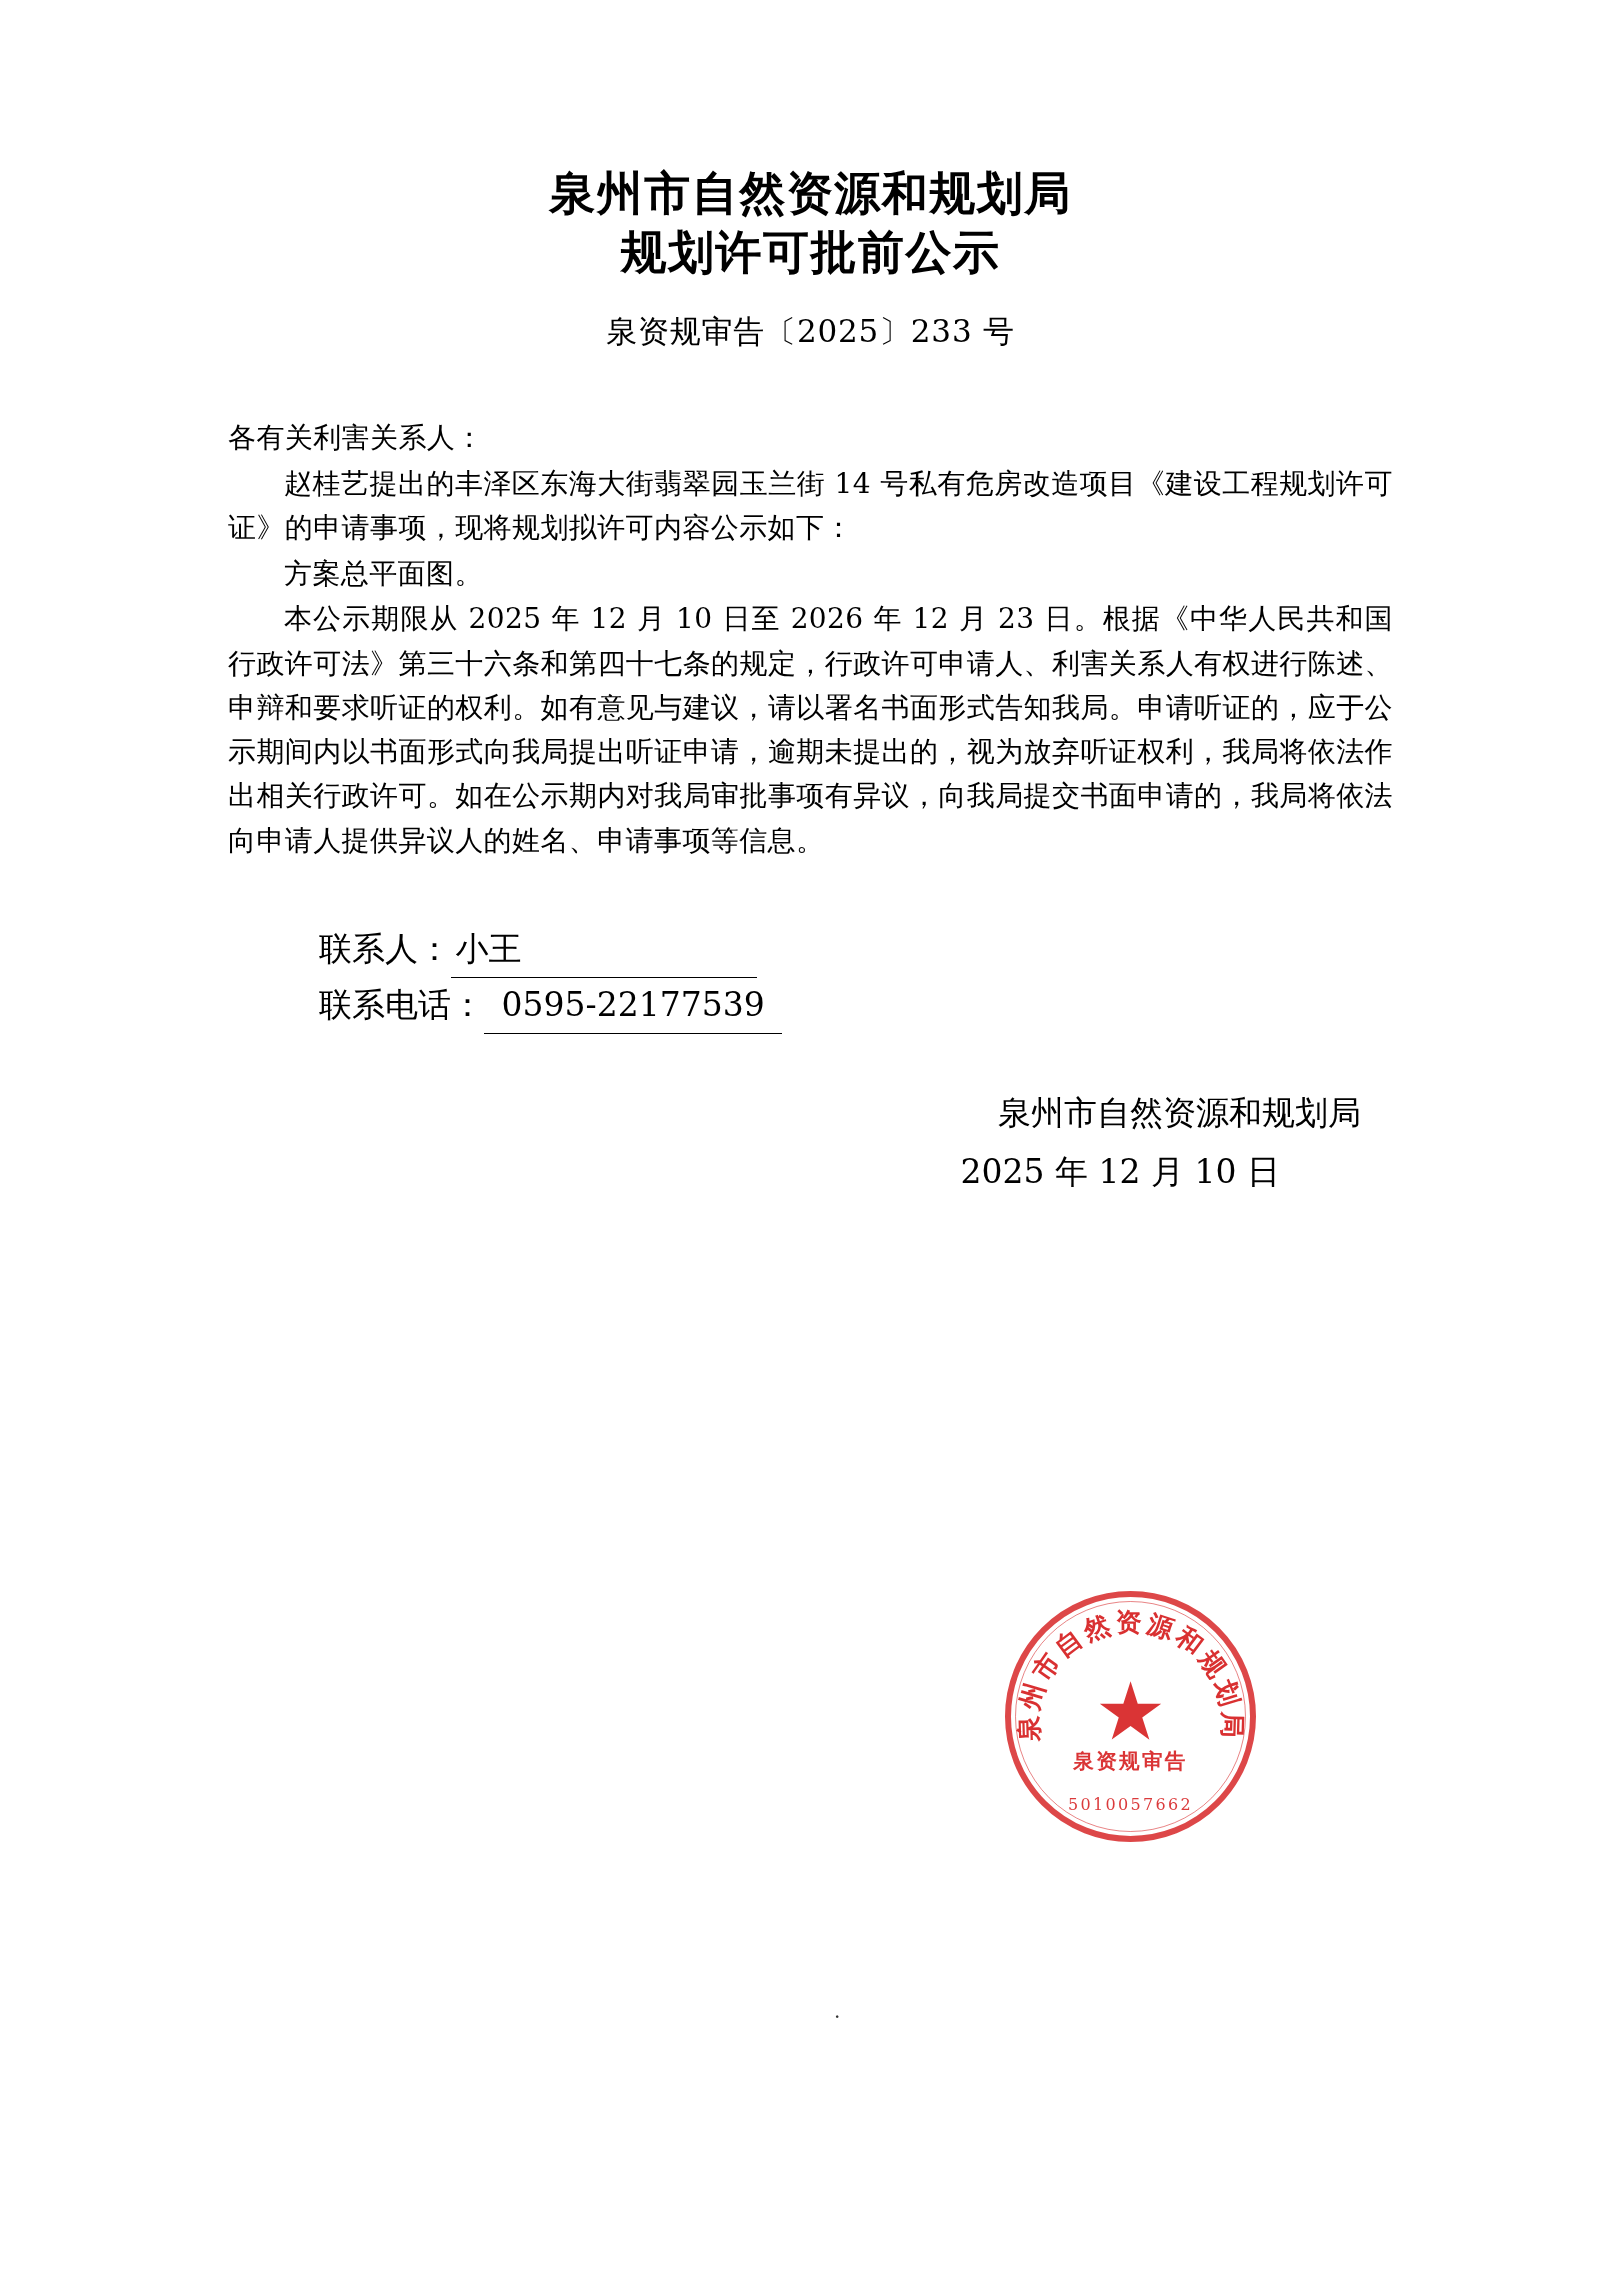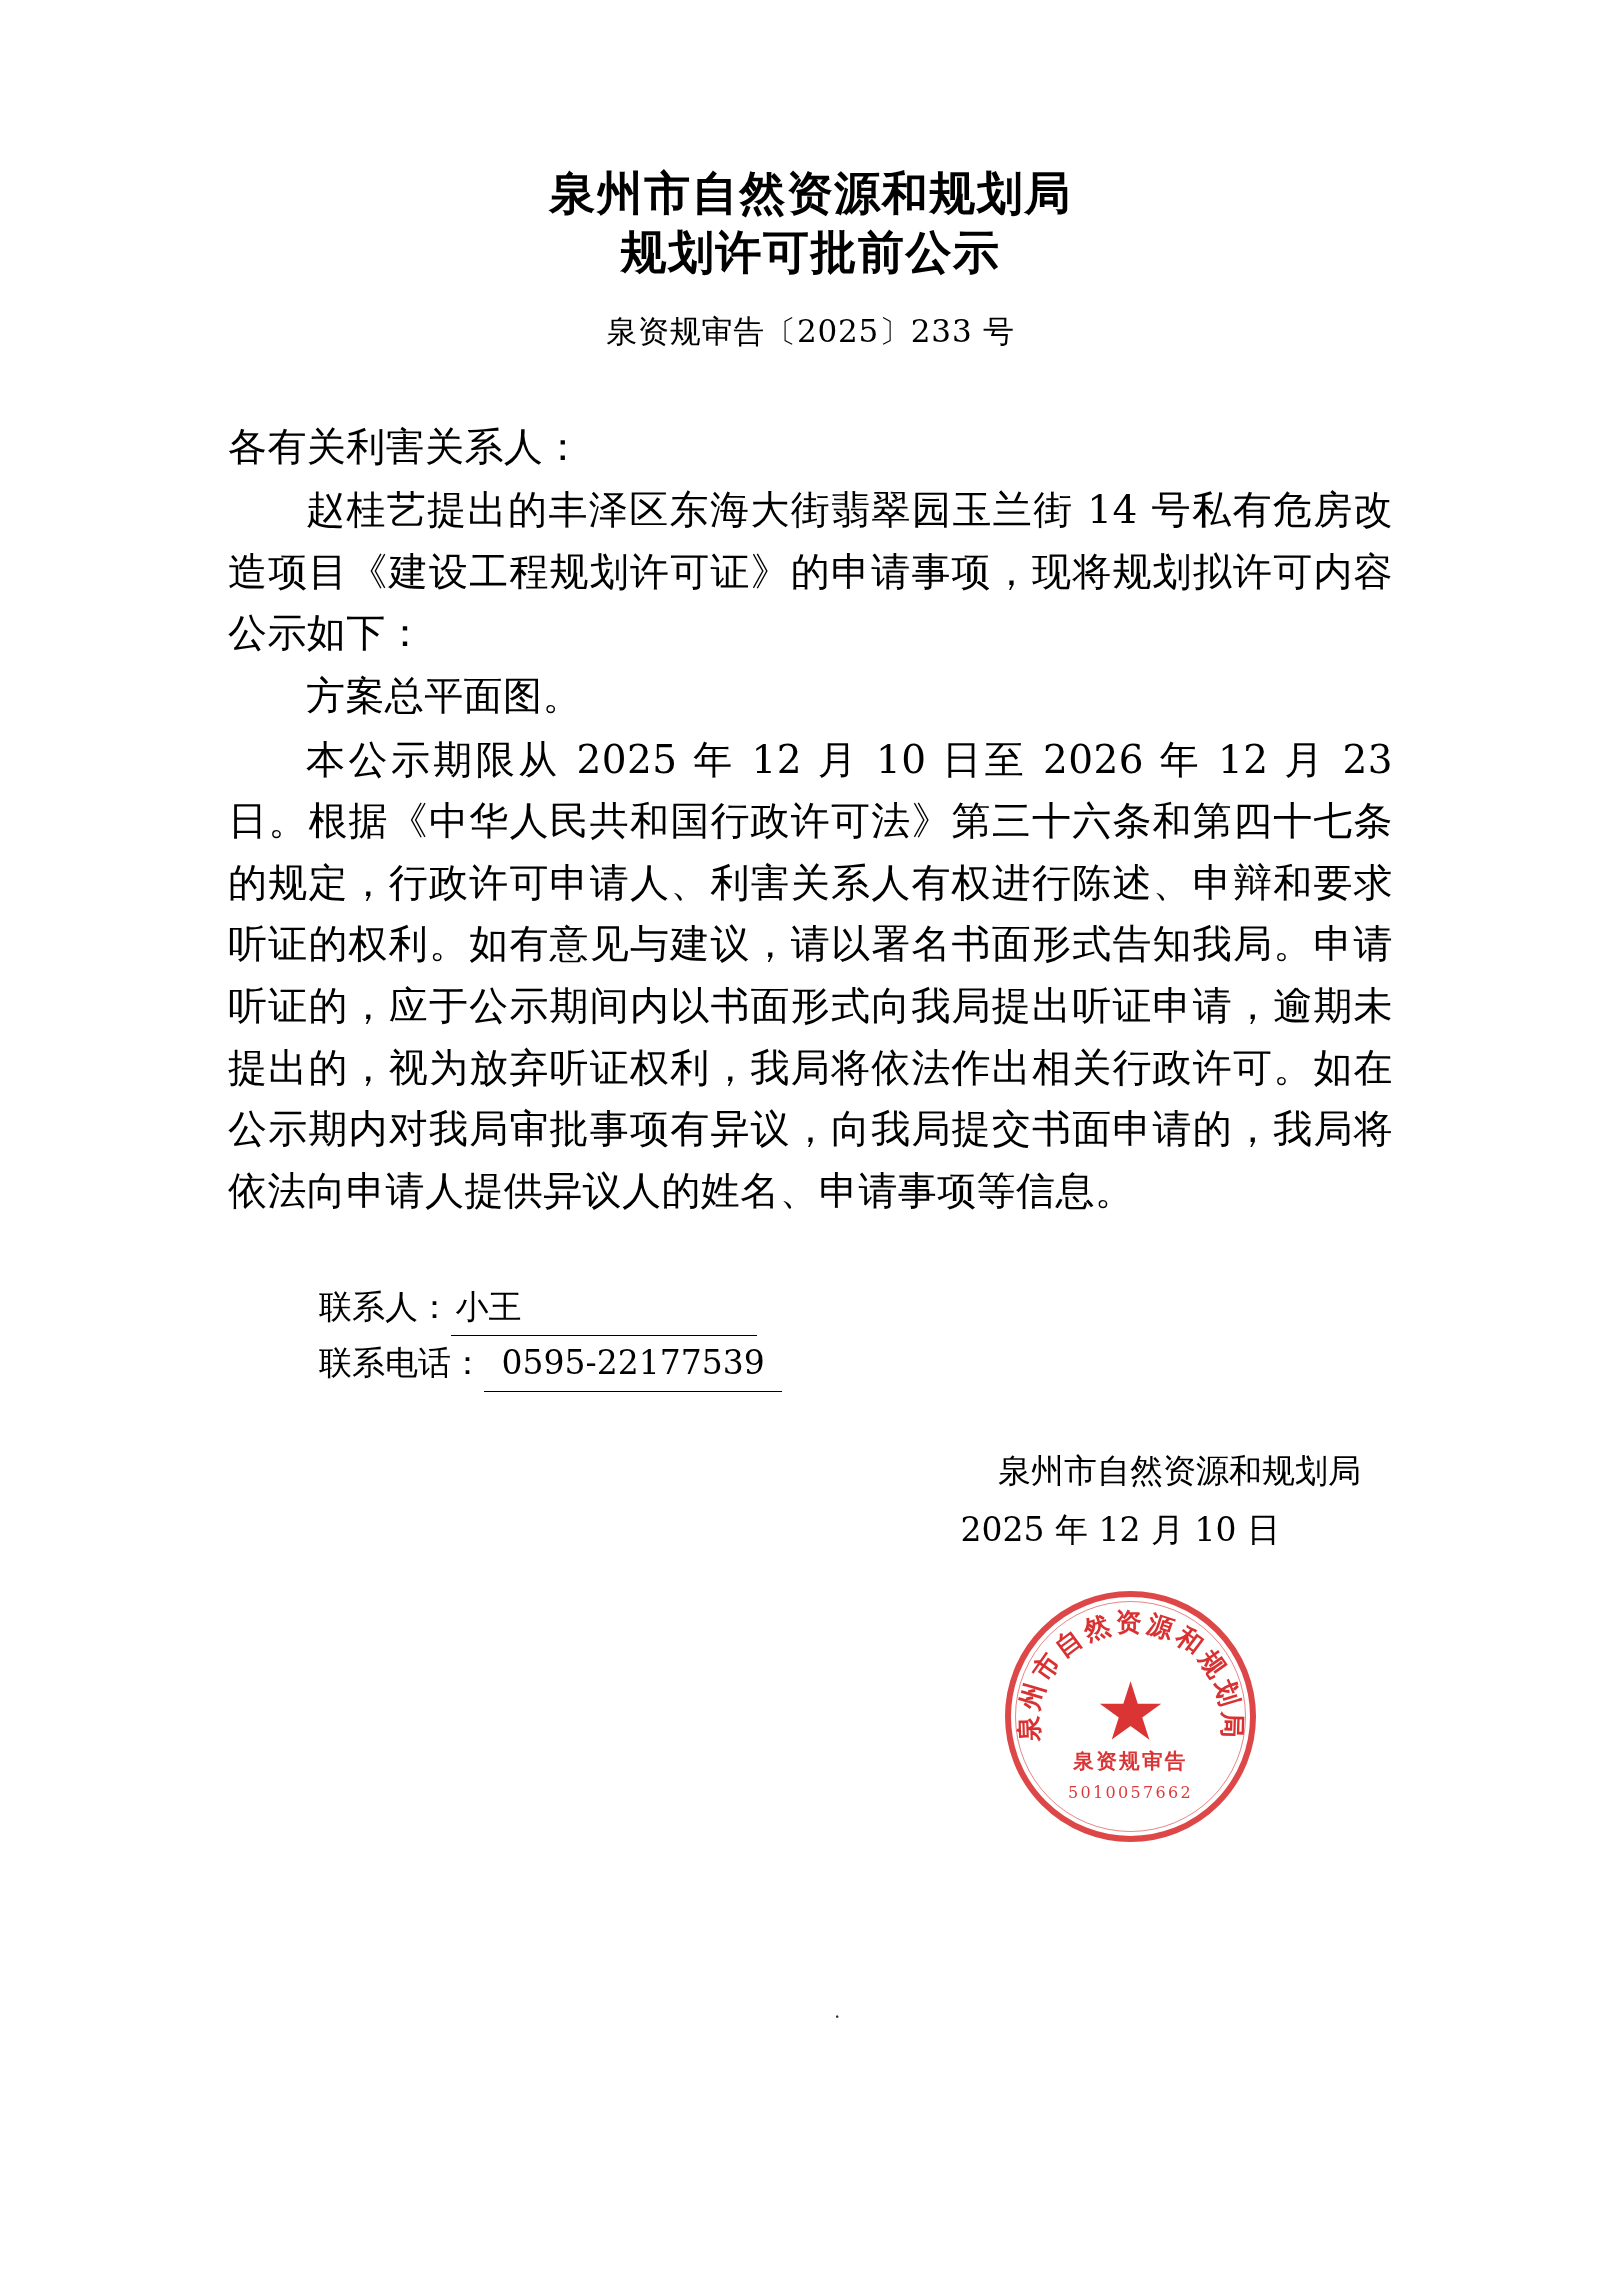--- a/index.html
+++ b/index.html
@@ -47,21 +47,21 @@
 
   .doc-number {
     margin-top: 29px;
     font-size: 31px;
     letter-spacing: 0.8px;
     line-height: 1.3;
   }
 
   .content {
     margin-top: 65px;
-    font-size: 39px;
+    font-size: 28px;
     line-height: 1.58;
     letter-spacing: 0.4px;
     text-align: justify;
   }
 
   .para {
     margin: 0 0 1.5px 0;
     text-indent: 0;
   }
   .para.indent {
@@ -167,21 +167,21 @@
     color: #d61f20;
     font-size: 20.6px;
     font-weight: bold;
     letter-spacing: 2.3px;
     white-space: nowrap;
     opacity: 0.9;
   }
   .seal-code {
     position: absolute;
     left: 50%;
-    top: 192px;
+    top: 204px;
     transform: translateX(-50%);
     color: #d61f20;
     font-size: 16px;
     letter-spacing: 2.3px;
     white-space: nowrap;
     opacity: 0.88;
   }
 
   .page-mark {
     position: absolute;

